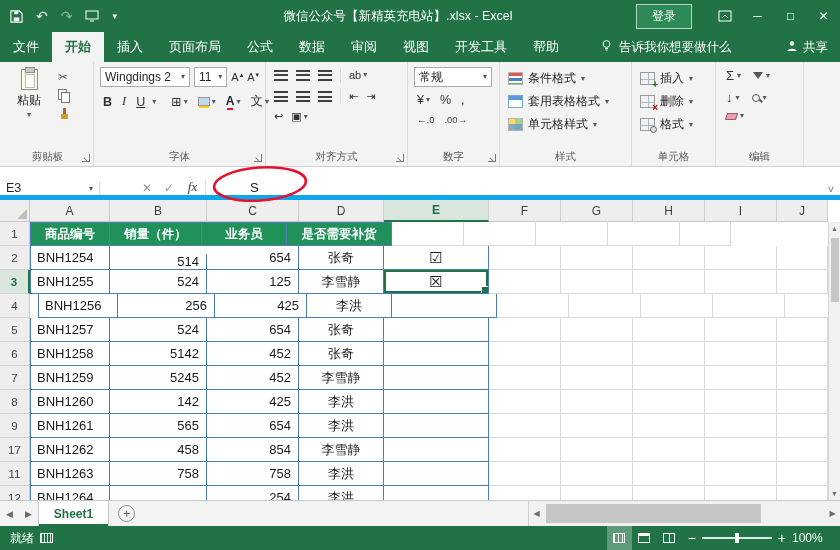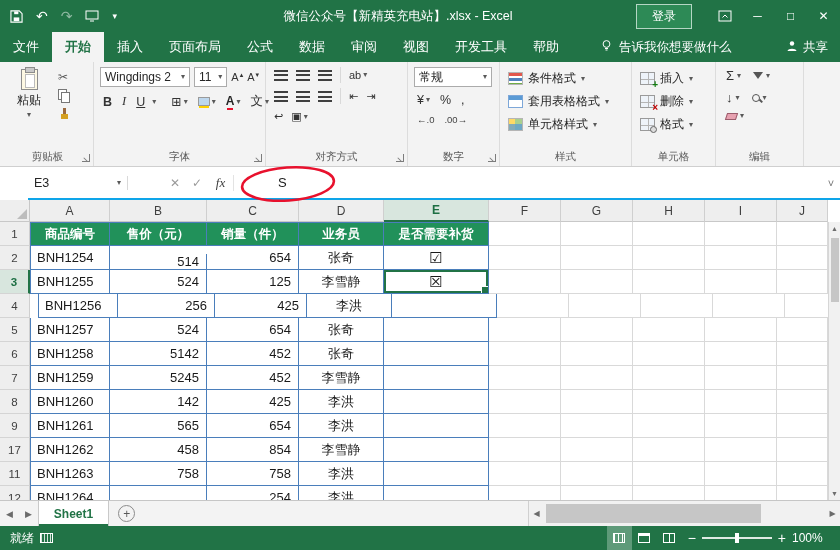--- a/index.html
+++ b/index.html
@@ -86,21 +86,21 @@
   .ic-del::after{content:'\00d7';position:absolute;right:-4px;bottom:-6px;color:#c00000;font-weight:bold;font-size:10px;}
   .ic-fmt::after{content:'';position:absolute;right:-3px;bottom:-3px;width:5px;height:5px;border:1px solid #666;background:#ddd;border-radius:50%;}
   
   .ebtn{display:inline-flex;align-items:center;gap:3px;font-size:13px;color:#333;padding:1px 4px;}
   .ic-sort{width:0;height:0;border-left:5px solid transparent;border-right:5px solid transparent;border-top:7px solid #555;display:inline-block;}
   .ic-mag{width:8px;height:8px;border:1.5px solid #555;border-radius:50%;display:inline-block;position:relative;}
   .ic-mag::after{content:'';position:absolute;width:4px;height:1.5px;background:#555;transform:rotate(45deg);right:-4px;bottom:-1px;}
   .ic-eraser{width:11px;height:7px;background:#e7a1b0;border:1px solid #9a5c6b;transform:skewX(-18deg);display:inline-block;}
 
   
-  .formulabar{flex:0 0 33px;background:#fff;border-bottom:2px solid #0ea5e9;display:flex;align-items:center;position:relative;font-size:12.5px;margin-left:28px;}
+  .formulabar{flex:0 0 33px;background:#fff;border-bottom:5px solid #0ea5e9;display:flex;align-items:flex-end;position:relative;font-size:12.5px;}
   .namebox{width:100px;flex:0 0 100px;border-right:1px solid #d9d9d9;display:flex;align-items:center;padding:0 6px;color:#262626;}
   .nb-dd{margin-left:auto;font-size:8px;color:#595959;}
   .fb-split{width:36px;flex:0 0 36px;border-right:1px solid #e3e3e3;}
   .fb-btn{width:22px;flex:0 0 22px;display:flex;align-items:center;justify-content:center;font-size:12px;color:#9a9a9a;}
   .fb-btn.fx{color:#3f3f3f;font-family:"Liberation Serif",serif;font-style:italic;font-size:13px;width:26px;flex:0 0 26px;border-right:1px solid #e3e3e3;}
   .fb-input{flex:1;display:flex;align-items:center;padding-left:44px;font-size:13px;color:#1a1a1a;}
   .fb-expand{width:18px;display:flex;align-items:center;justify-content:center;color:#777;font-size:11px;}
   .annot{position:absolute;left:190px;top:-7px;pointer-events:none;overflow:visible;z-index:30;}
 
   
@@ -435,21 +435,20 @@
           <div class="chh" style="width: 72px;">G</div>
           <div class="chh" style="width: 72px;">H</div>
           <div class="chh" style="width: 72px;">I</div>
           <div class="chh" style="width: 51px;">J</div>
         </div>
     </div>
     <div class="gbody" id="grid-body">
         <div class="grow">
           <div class="rh">1</div>
           <div class="cell th tl" style="width: 80px;">商品编号</div>
-          <div class="cell th" style="width: 97px;">售价（元）</div>
           <div class="cell th" style="width: 92px;">销量（件）</div>
           <div class="cell th" style="width: 85px;">业务员</div>
           <div class="cell th" style="width: 105px;">是否需要补货</div>
           <div class="cell" style="width: 72px;"></div>
           <div class="cell" style="width: 72px;"></div>
           <div class="cell" style="width: 72px;"></div>
           <div class="cell" style="width: 72px;"></div>
           <div class="cell" style="width: 51px;"></div>
         </div>
         <div class="grow">

